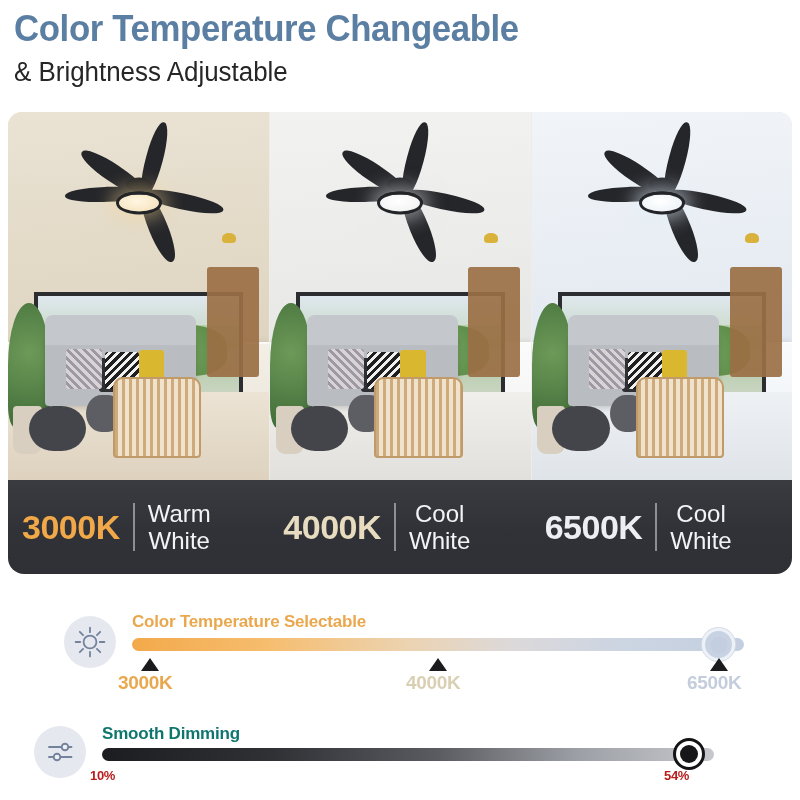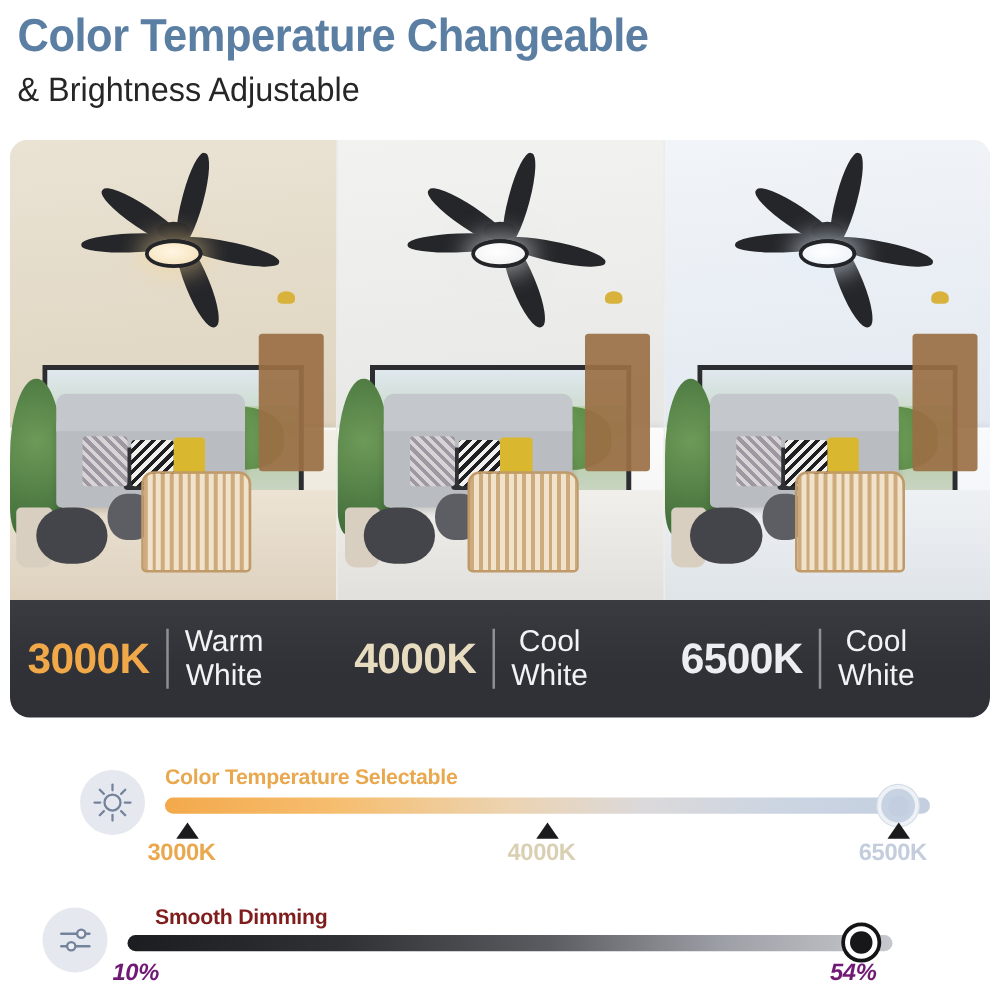--- a/index.html
+++ b/index.html
@@ -146,21 +146,21 @@
     background: #e6e8ef; border-radius: 50%;
     display: flex; align-items: center; justify-content: center;
   }
   .dim-row .ctrl-icon { top: 10px; }
 
   .ctrl-label {
     position: absolute; left: 102px; font-size: 17px; font-weight: bold;
     letter-spacing: -0.2px; white-space: nowrap;
   }
   .ct-row .ctrl-label { top: 10px; color: #eaa84e; }
-  .dim-row .ctrl-label { top: 8px; color: #7f1d1d; margin-left: 22px; }
+  .dim-row .ctrl-label { top: 8px; color: #0f766e; }
 
   .track {
     position: absolute; left: 102px; height: 13px; width: 612px; border-radius: 7px;
   }
   .ct-row .track { top: 36px;
     background: linear-gradient(90deg,#f3a94b 0%,#f6bd6e 22%,#ecd3b1 45%,#dcd9da 62%,#ccd5e2 80%,#c3cfe0 100%); }
   .dim-row .track { top: 32px;
     background: linear-gradient(90deg,#1c1d20 0%,#303135 28%,#5a5c61 55%,#9da0a6 78%,#c6c8cd 100%); }
 
   .handle { position: absolute; border-radius: 50%; }
@@ -189,22 +189,22 @@
   }
   .tick-lbl {
     position: absolute; top: 70px; font-size: 19px; font-weight: bold;
     letter-spacing: -0.3px; white-space: nowrap;
   }
   .tl-3000 { color: #eaa84e; }
   .tl-4000 { color: #d9d0b3; }
   .tl-6500 { color: #c3cddc; }
 
   .dim-end {
-    position: absolute; top: 52px; font-size: 19px; font-weight: bold;
-    color: #701a75; letter-spacing: -0.3px; white-space: nowrap; font-style: italic;
+    position: absolute; top: 52px; font-size: 13px; font-weight: bold;
+    color: #b91c1c; letter-spacing: -0.3px; white-space: nowrap;
   }
 </style>
 </head>
 <body>
 
 <div class="page">
 
   <div class="heading-block">
     <div class="title-main">Color Temperature Changeable</div>
     <div class="title-sub">&amp; Brightness Adjustable</div>

